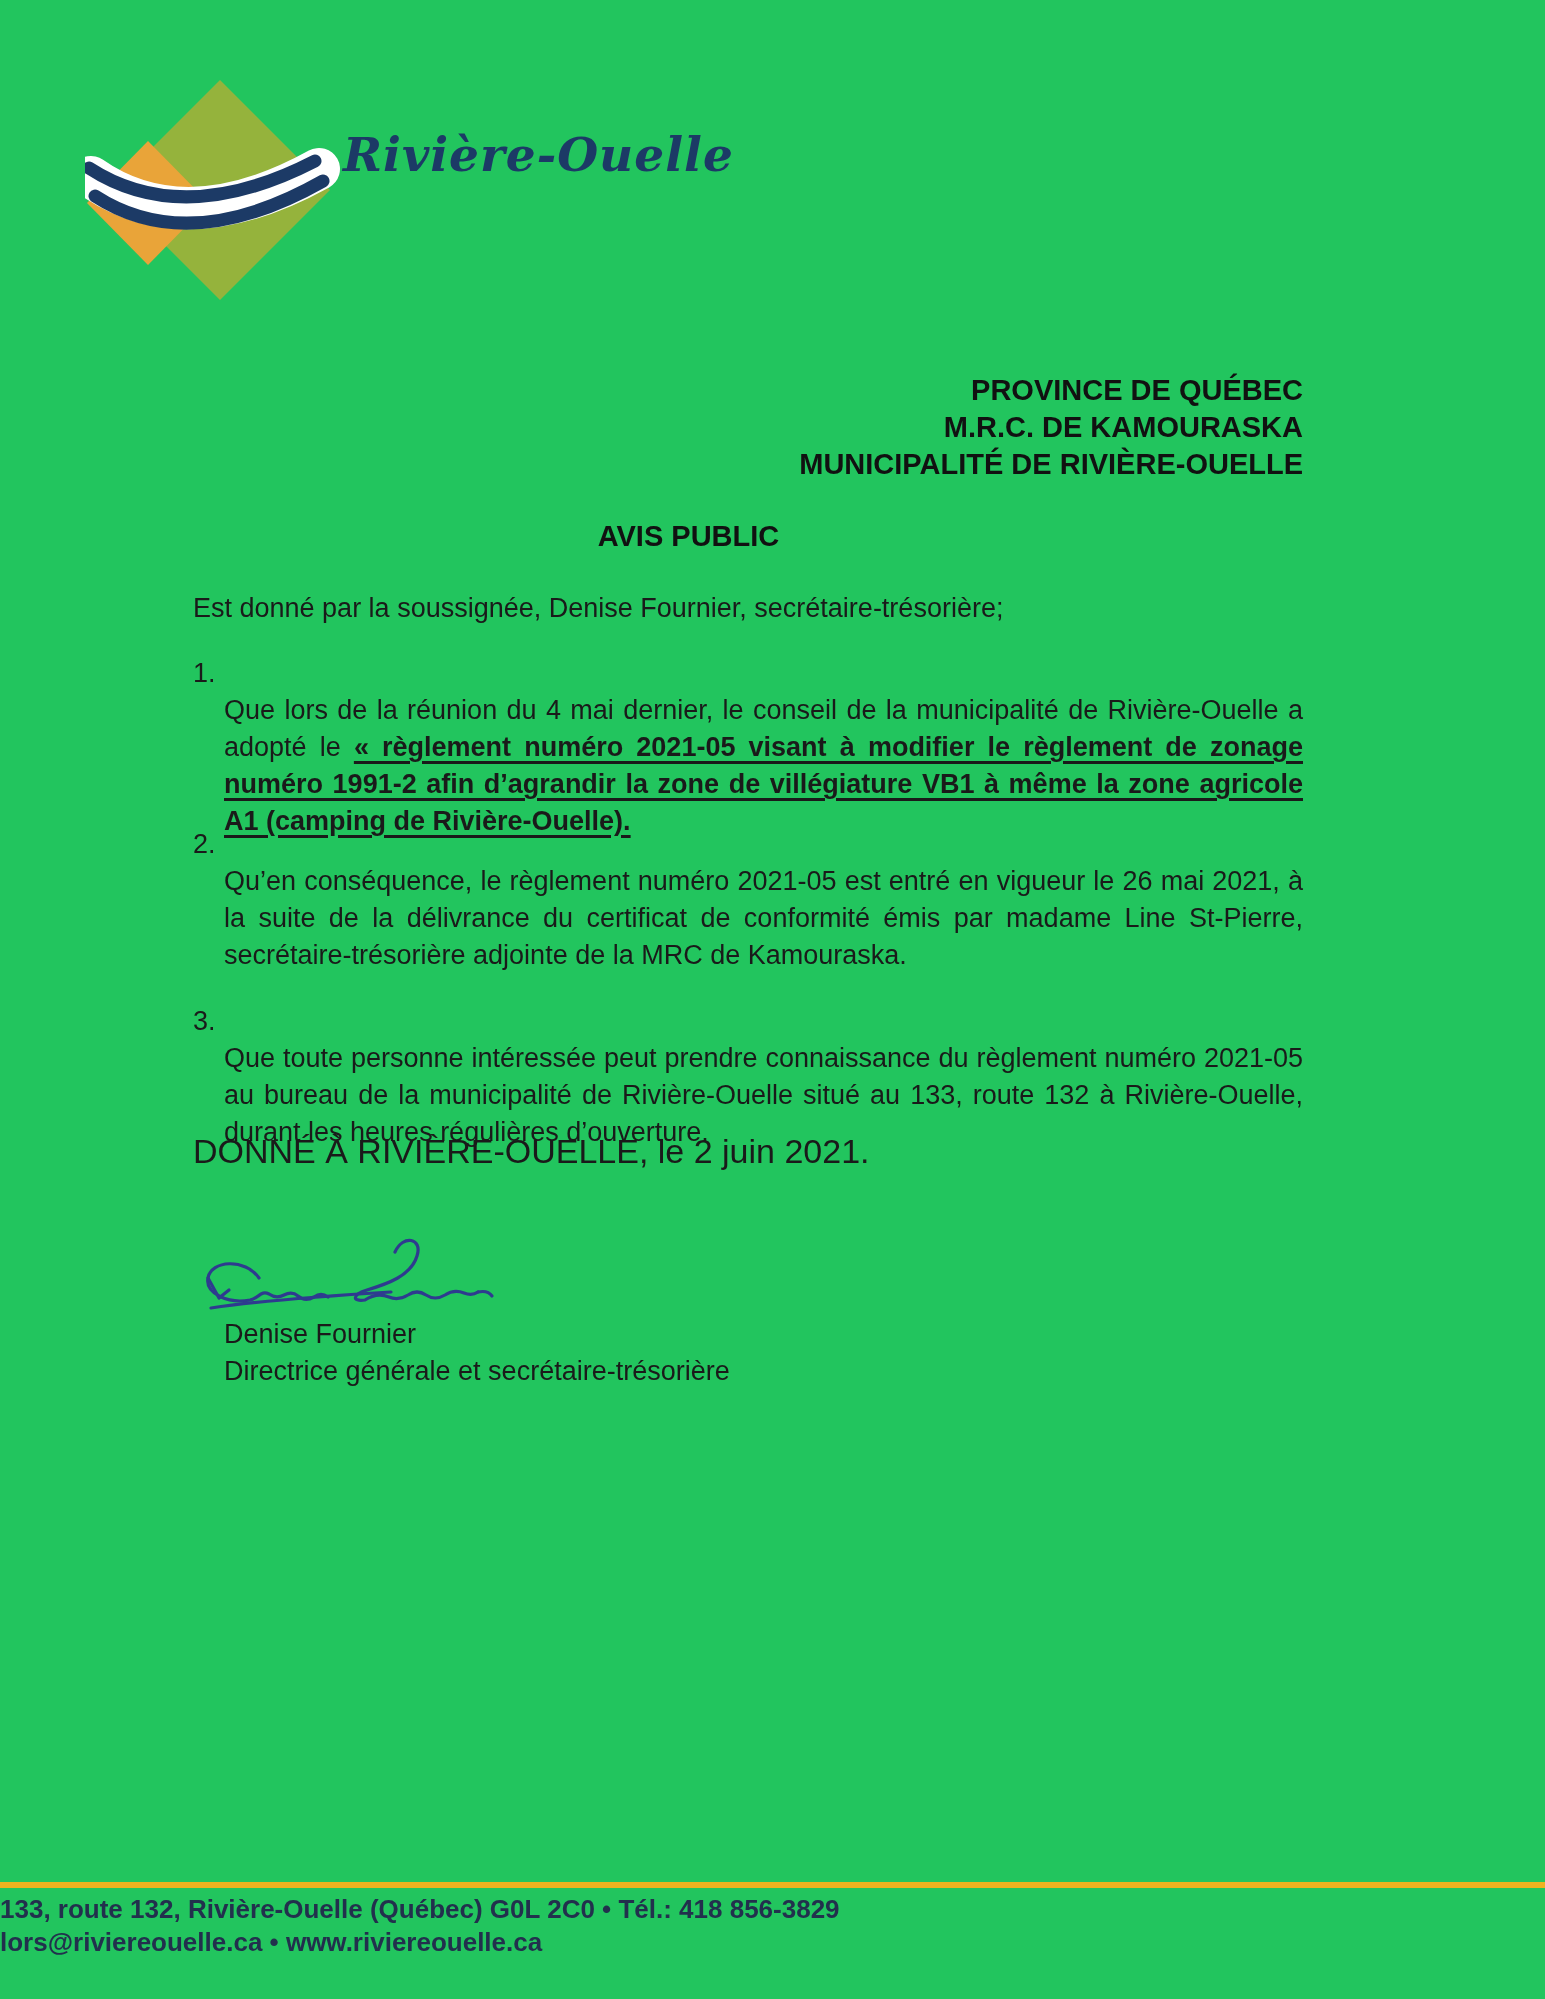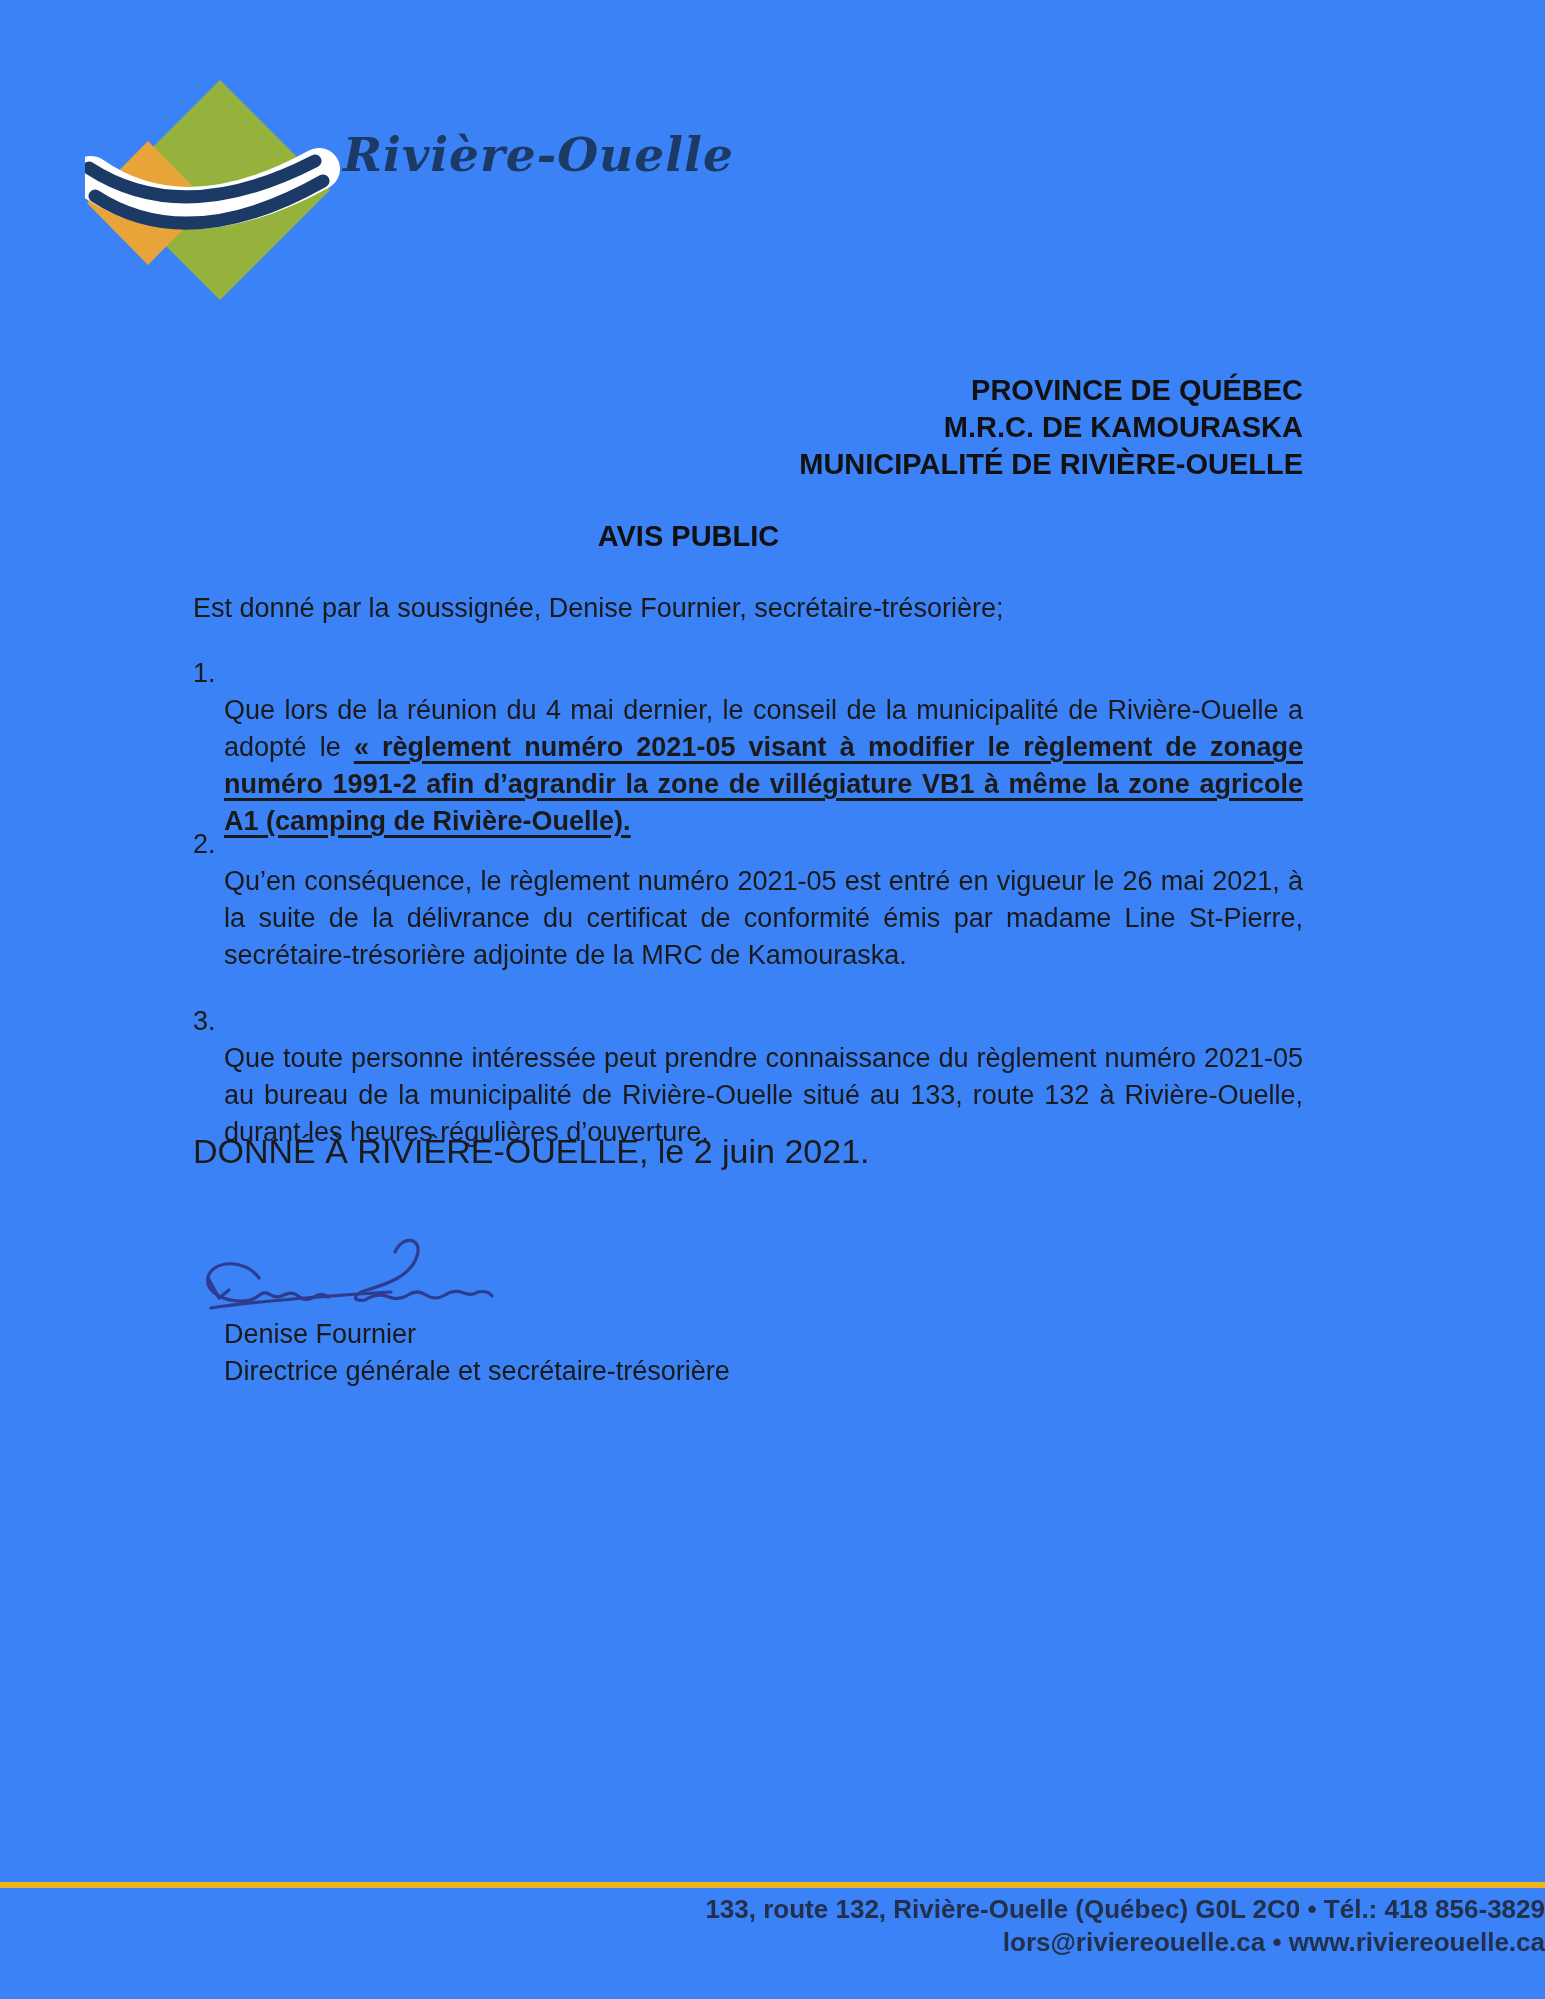--- a/index.html
+++ b/index.html
@@ -1,20 +1,20 @@
 <!DOCTYPE html>
 <html><head>
 <meta charset="utf-8">
 <style>
   html, body { margin: 0; padding: 0; background: #ffffff; }
   .page {
     position: relative;
     width: 1545px;
     height: 1999px;
-    background: #3b82f6;
+    background: #22c55e;
     overflow: hidden;
     font-family: "Liberation Sans", sans-serif;
     color: #1a1a1a;
   }
 
   
   .logo { position: absolute; left: 85px; top: 65px; width: 640px; height: 235px; }
   .logo svg { position: absolute; left: 0; top: 0; }
   .logo-wordmark {
     position: absolute; left: 258px; top: 62px;
@@ -71,21 +71,21 @@
     font-size: 27px; line-height: 37px;
   }
 
   
   .footer-bar {
     position: absolute; left: 0; top: 1882px;
     width: 1545px; height: 6px; 
   }
   .footer-text {
     position: absolute; left: 0; top: 1893px; width: 1545px;
-    text-align: right; font-weight: 700;
+    text-align: left; font-weight: 700;
     font-size: 26px; line-height: 33px;
   }
 </style>
 </head>
 <body>
 
 <div class="page">
 
   <div class="logo">
     <svg width="640" height="235" viewBox="0 0 640 235">

